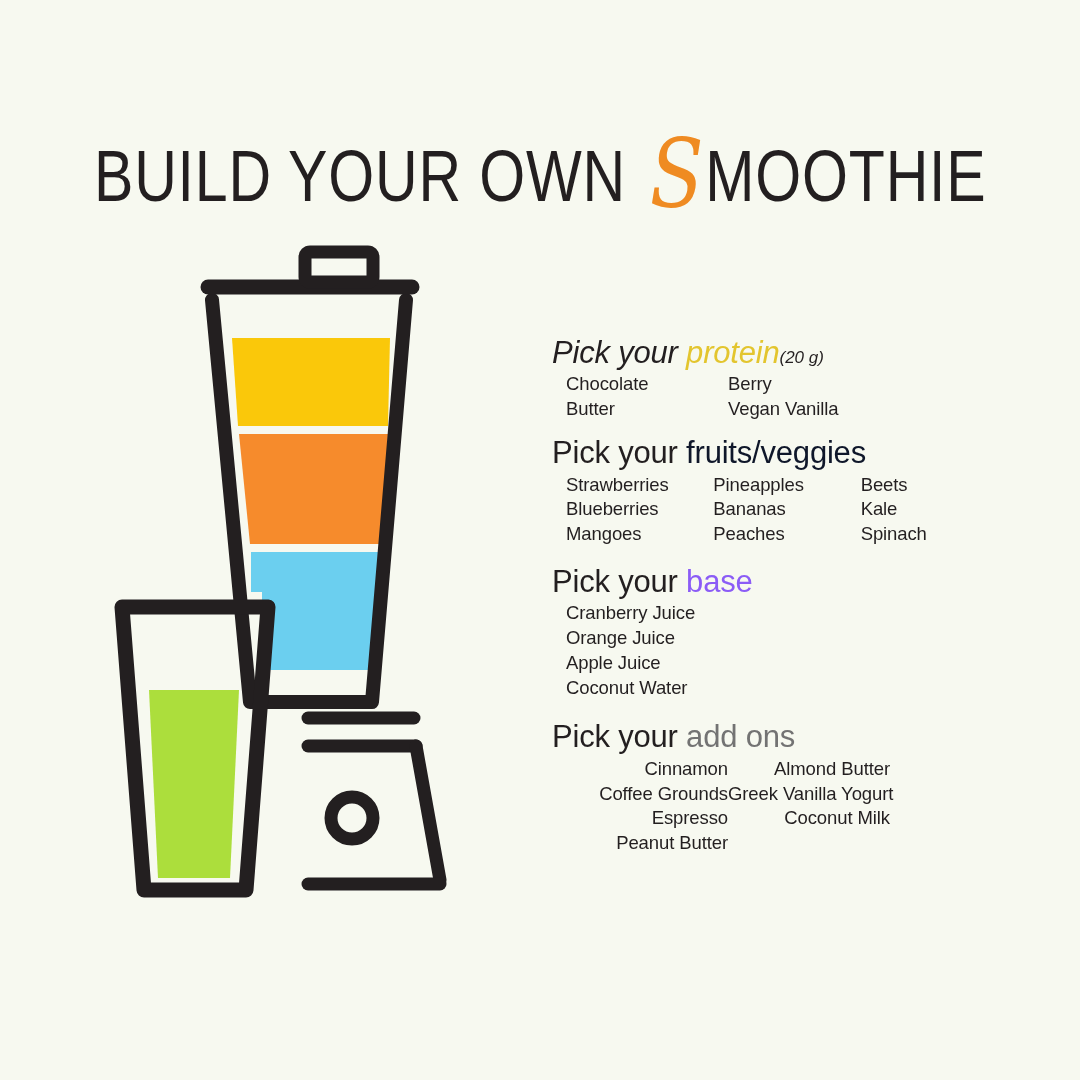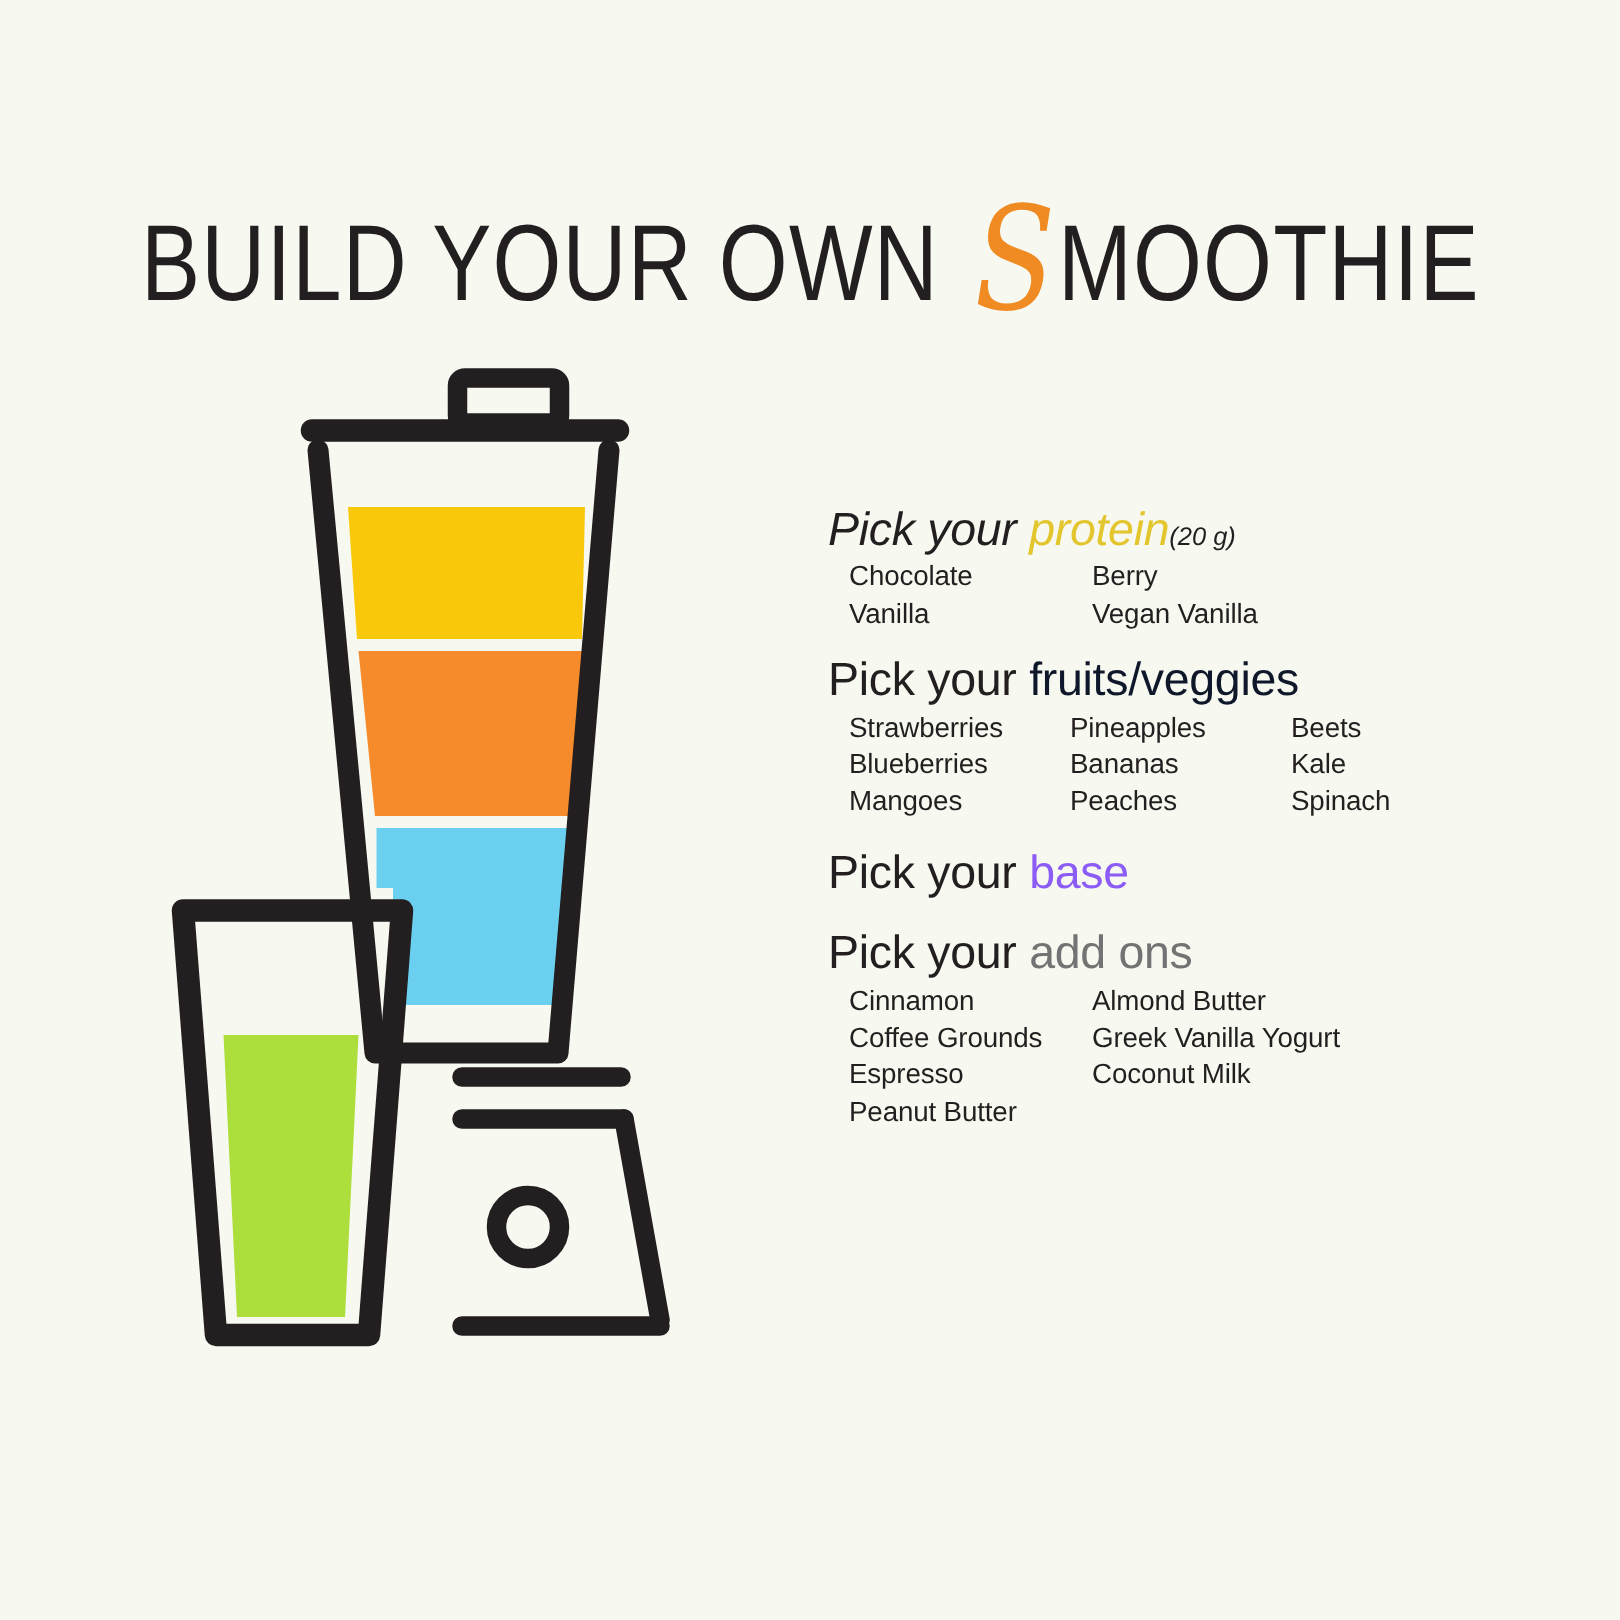--- a/index.html
+++ b/index.html
@@ -105,21 +105,21 @@
   .sec-fruits .section-heading { margin-top: 14px; }
   .sec-fruits .section-cols { padding-left: 18px; }
   .sec-fruits .section-col { width: 160px; }
 
   .sec-base .section-heading { margin-top: 18px; }
   .sec-base .section-cols { padding-left: 18px; }
   .sec-base .section-col { width: 230px; }
 
   .sec-add .section-heading { margin-top: 20px; }
   .sec-add .section-cols { padding-left: 18px; }
-  .sec-add .section-col { width: 162px; }
+  .sec-add .section-col { width: 162px; text-align: right; }
 
   
   .sec-protein .section-heading { margin-left: 4px; font-style: italic; }
   .sec-fruits  .section-heading { margin-left: 4px; }
   .sec-base    .section-heading { margin-left: 4px; }
   .sec-add     .section-heading { margin-left: 4px; }
 </style>
 </head>
 <body>
 
@@ -164,21 +164,21 @@
   </svg>
 </div>
 
 <div id="sections">
 
   <div class="section sec-protein">
     <div class="section-heading"><span>Pick your </span><span class="heading-accent" style="color:#e3c52e">protein</span><span class="heading-note">(20 g)</span></div>
     <div class="section-cols">
       <div class="section-col">
         <span class="option-item">Chocolate</span>
-        <span class="option-item">Vanilla</span>
+        <span class="option-item">Butter</span>
       </div>
       <div class="section-col">
         <span class="option-item">Berry</span>
         <span class="option-item">Vegan Vanilla</span>
       </div>
     </div>
   </div>
 
   <div class="section sec-fruits">
     <div class="section-heading"><span>Pick your </span><span class="heading-accent" style="color:#0f172a">fruits/veggies</span></div>
@@ -196,20 +196,28 @@
       <div class="section-col">
         <span class="option-item">Beets</span>
         <span class="option-item">Kale</span>
         <span class="option-item">Spinach</span>
       </div>
     </div>
   </div>
 
   <div class="section sec-base">
     <div class="section-heading"><span>Pick your </span><span class="heading-accent" style="color:#8b5cf6">base</span></div>
+    <div class="section-cols">
+      <div class="section-col">
+        <span class="option-item">Cranberry Juice</span>
+        <span class="option-item">Orange Juice</span>
+        <span class="option-item">Apple Juice</span>
+        <span class="option-item">Coconut Water</span>
+      </div>
+    </div>
   </div>
 
   <div class="section sec-add">
     <div class="section-heading"><span>Pick your </span><span class="heading-accent" style="color:#737373">add ons</span></div>
     <div class="section-cols">
       <div class="section-col">
         <span class="option-item">Cinnamon</span>
         <span class="option-item">Coffee Grounds</span>
         <span class="option-item">Espresso</span>
         <span class="option-item">Peanut Butter</span>

